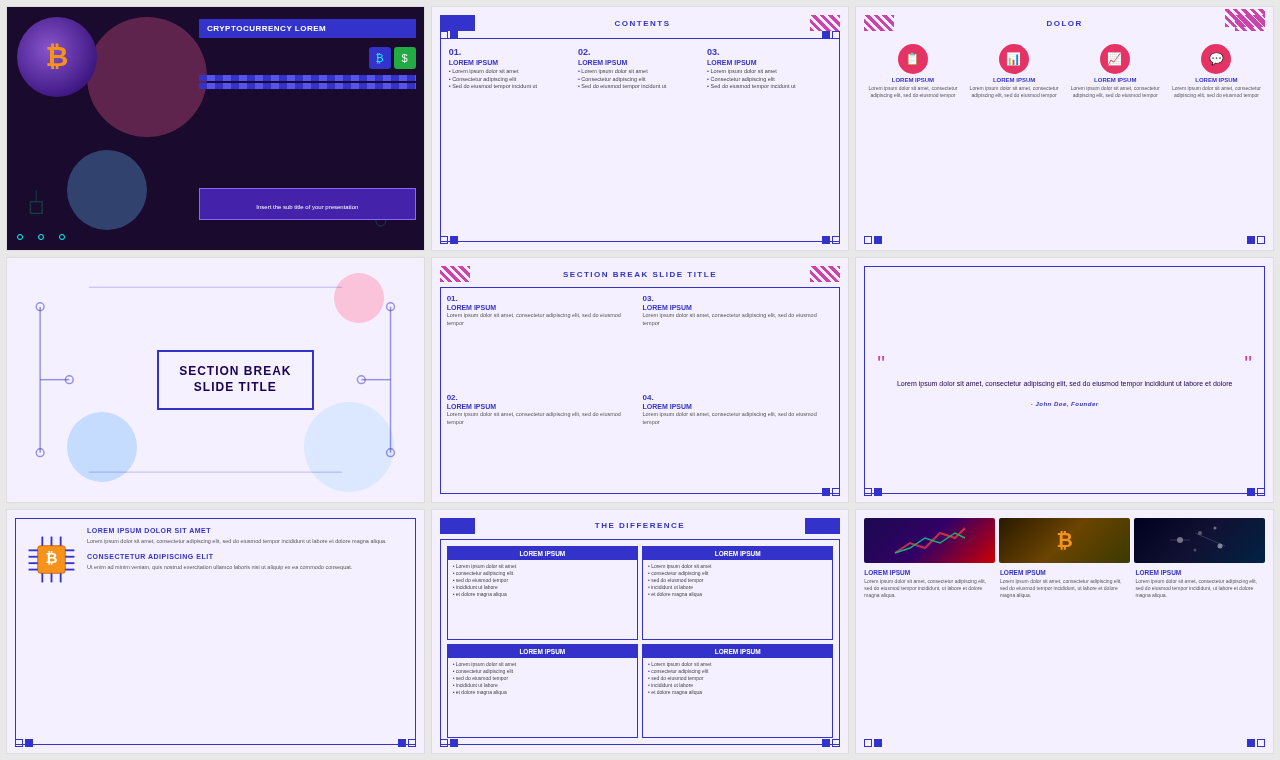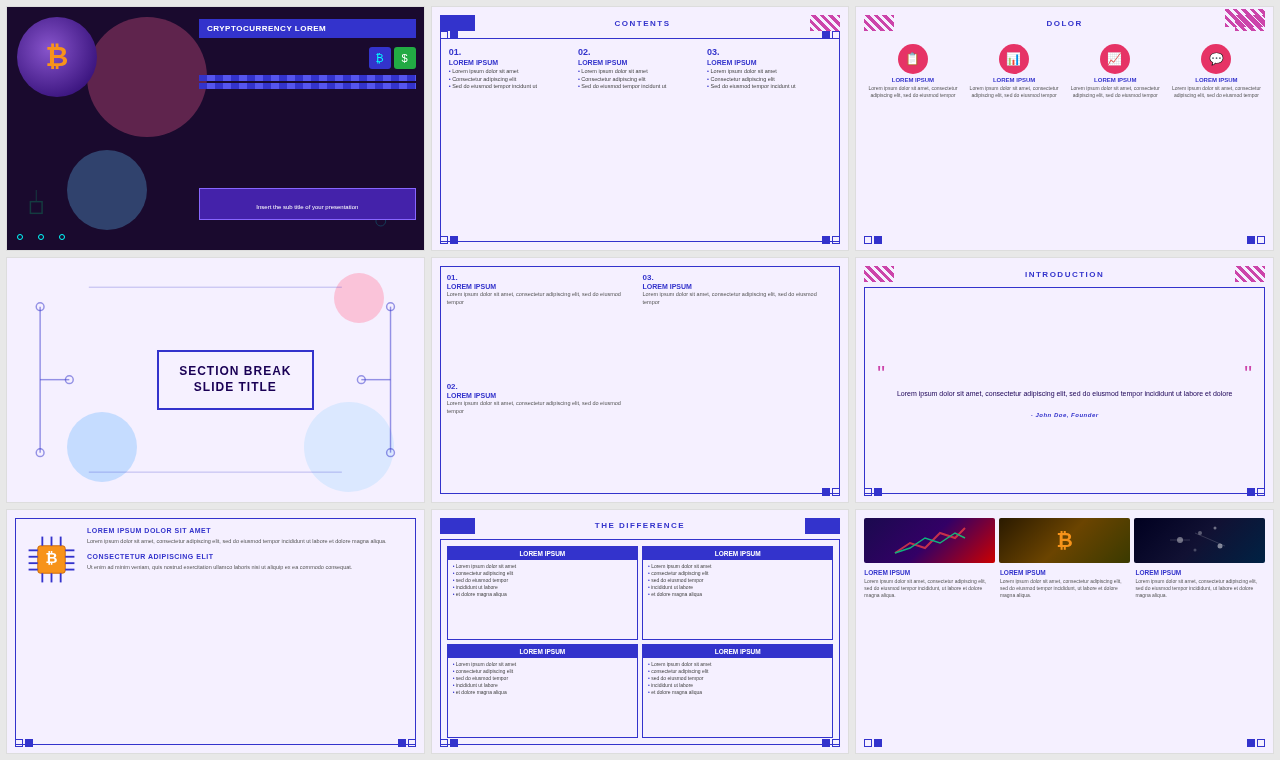--- a/index.html
+++ b/index.html
@@ -595,49 +595,54 @@
 
     <line x1="80" y1="30" x2="340" y2="30" stroke="#3333cc" stroke-width="1" opacity="0.3"></line>
     <line x1="80" y1="220" x2="340" y2="220" stroke="#3333cc" stroke-width="1" opacity="0.3"></line>
   </svg>
   <div class="center-box" style="position:relative;z-index:3;border:2px solid #3333cc;padding:12px 20px;text-align:center;">
     <div class="section-title">SECTION BREAK<br>SLIDE TITLE</div>
   </div>
 </div>
 
 <div class="slide slide-5" style="padding:8px;">
+  <div class="header-row">
+    <div class="h-bar-pink" style="width:30px;"></div>
+    <span class="h-title">SECTION BREAK SLIDE TITLE</span>
+    <div class="h-bar-pink" style="width:25px;"></div>
+  </div>
   <div style="border:1.5px solid #3333cc;flex:1;padding:6px;display:grid;grid-template-columns:1fr 1fr;grid-template-rows:1fr 1fr;gap:5px;">
     <div>
       <div class="section-item-num">01.</div>
       <div class="section-item-heading">LOREM IPSUM</div>
       <div class="section-item-text">Lorem ipsum dolor sit amet, consectetur adipiscing elit, sed do eiusmod tempor</div>
     </div>
     <div>
       <div class="section-item-num">03.</div>
       <div class="section-item-heading">LOREM IPSUM</div>
       <div class="section-item-text">Lorem ipsum dolor sit amet, consectetur adipiscing elit, sed do eiusmod tempor</div>
     </div>
     <div>
       <div class="section-item-num">02.</div>
       <div class="section-item-heading">LOREM IPSUM</div>
       <div class="section-item-text">Lorem ipsum dolor sit amet, consectetur adipiscing elit, sed do eiusmod tempor</div>
     </div>
+    <div>
+      <div class="section-item-num">04.</div>
+      <div class="section-item-heading">LOREM IPSUM</div>
+      <div class="section-item-text">Lorem ipsum dolor sit amet, consectetur adipiscing elit, sed do eiusmod tempor</div>
+    </div>
   </div>
   <div style="position:absolute;bottom:6px;right:8px;display:flex;gap:2px;">
     <div class="corner-sq-fill"></div>
       <div class="corner-sq"></div>
   </div>
 </div>
 
 <div class="slide slide-6" style="padding:8px;">
-  <div class="header-row">
-    <div class="h-bar-pink" style="width:30px;"></div>
-    <span class="h-title">INTRODUCTION</span>
-    <div class="h-bar-pink" style="width:25px;"></div>
-  </div>
   <div class="quote-box">
     <div style="display:flex;justify-content:space-between;width:100%;align-items:flex-start;">
       <span class="quote-mark-open">"</span>
       <span class="quote-mark-close">"</span>
     </div>
     <div class="quote-text">Lorem ipsum dolor sit amet, consectetur adipiscing elit, sed do eiusmod tempor incididunt ut labore et dolore</div>
     <div class="quote-author">- John Doe, Founder</div>
   </div>
 
   <div style="position:absolute;bottom:6px;left:8px;display:flex;gap:2px;">

